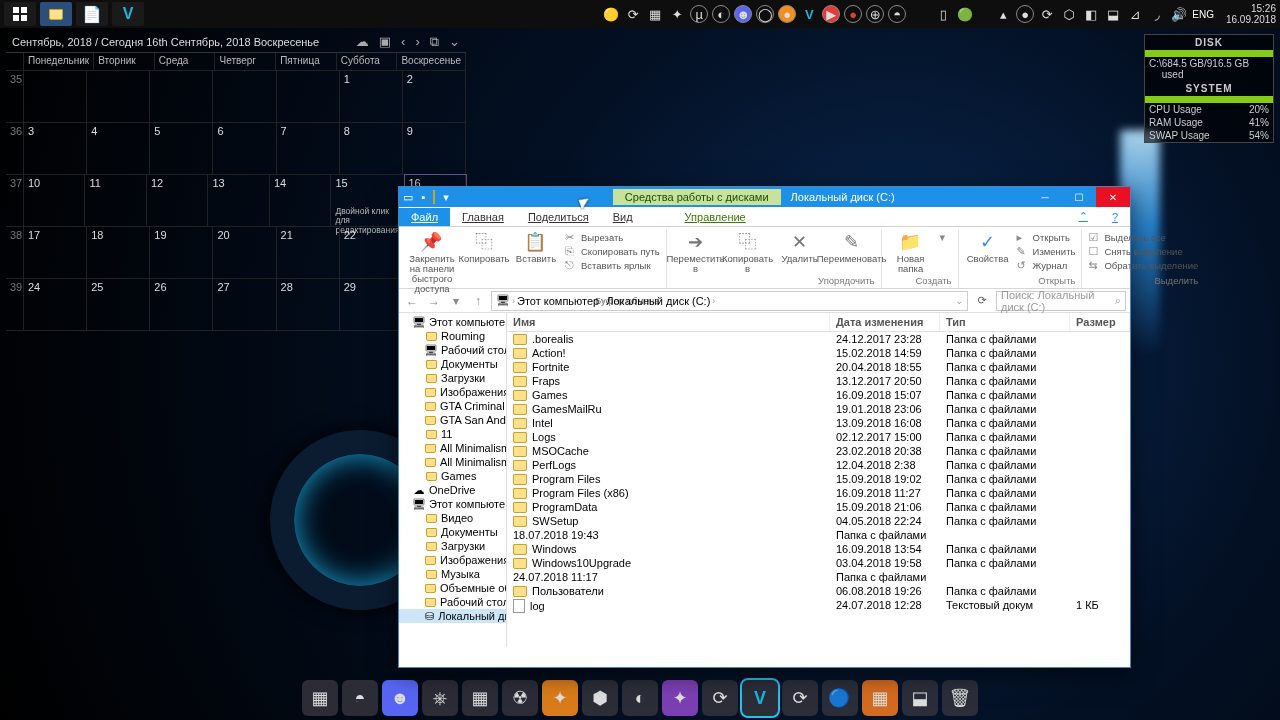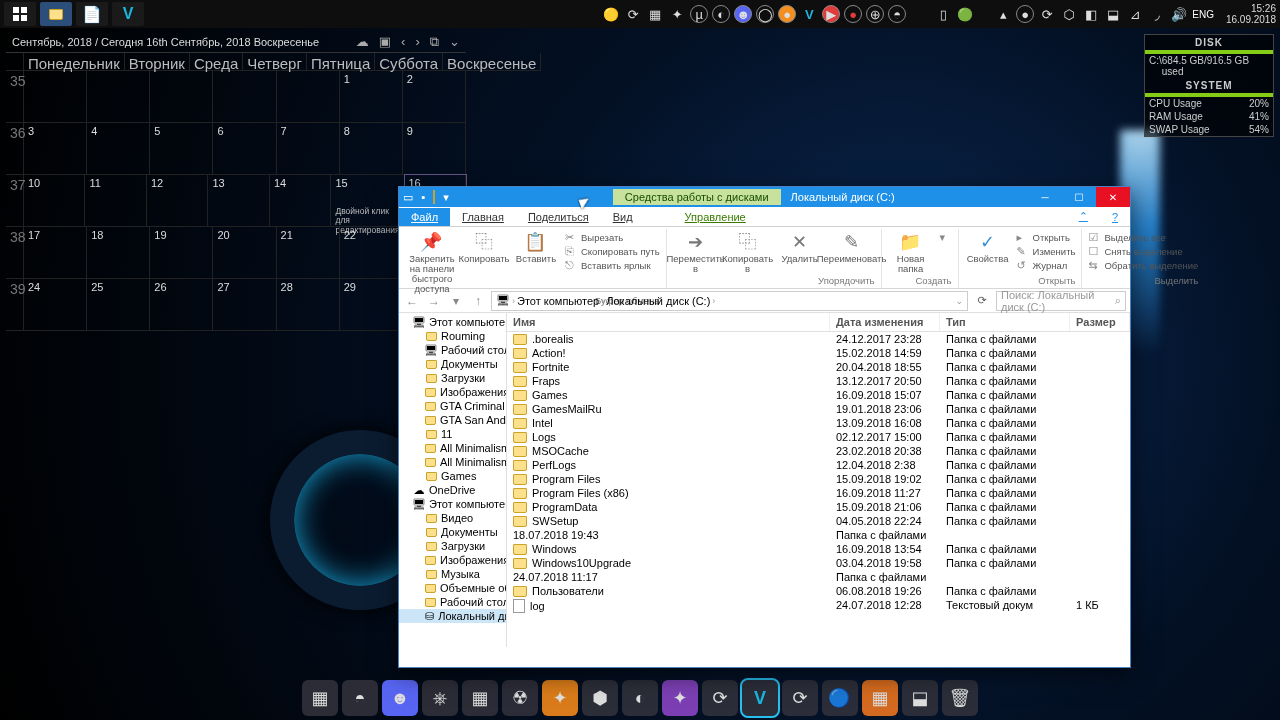--- a/index.html
+++ b/index.html
@@ -19,28 +19,28 @@
   .tb-btn.active { background: #2b4e7a; }
 
   
   .cal-widget { position: absolute; left: 6px; top: 32px; width: 460px; color: #ddd; font-size: 11px; z-index: 2; }
   .cal-head { display: flex; align-items: center; justify-content: space-between; padding: 2px 6px; }
   .cal-title { font-size: 11px; }
   .cal-icons { display: flex; gap: 10px; color: #aaa; font-size: 13px; }
   .cal-grid { border-top: 1px solid #333; }
   .cal-row { display: grid; grid-template-columns: 18px repeat(7, 1fr); }
   .cal-row > div { border-right: 1px solid #222; border-bottom: 1px solid #222; height: 52px; padding: 2px 4px; font-size: 11px; position: relative; }
-  .cal-row.head > div { height: 18px; padding: 2px 4px; font-size: 15px; color: #bbb; }
-  .cal-row > div.wk { width: 18px; color: #777; font-size: 14px; }
+  .cal-row.head > div { height: 18px; padding: 2px 4px; font-size: 10px; color: #bbb; }
+  .cal-row > div.wk { width: 18px; color: #777; font-size: 11px; }
   .cal-cell.today { outline: 1px solid #658; z-index: 1; }
   .cal-cell .tip { font-size: 8.5px; color: #bbb; line-height: 1.1; margin-top: 18px; }
 
   
   .sys-widget { position: absolute; right: 6px; top: 34px; width: 130px; background: rgba(0,0,0,.6); border: 1px solid #444; font-size: 10px; color: #ccc; z-index: 2; }
-  .sys-widget .sect { padding: 2px 4px; border-bottom: 4px solid #84cc16; }
+  .sys-widget .sect { padding: 2px 4px; border-bottom: 7px solid #84cc16; }
   .sys-widget .title { text-align: center; font-weight: 600; letter-spacing: 1px; }
   .sys-row { display: flex; justify-content: space-between; padding: 1px 4px; }
 
   
   .explorer { position: absolute; left: 398px; top: 186px; width: 733px; height: 482px; background: #fff; color: #000; font-size: 11px; border: 1px solid #4a83c3; box-shadow: 0 6px 22px rgba(0,0,0,.6); z-index: 10; }
   .exp-titlebar { height: 20px; background: #1e90e8; display: flex; align-items: center; color: #fff; }
   .exp-titlebar .q { padding: 0 4px; font-size: 11px; }
   .dtool { background: #c6e29d; color: #1a4e00; padding: 2px 12px; font-size: 11px; margin-left: 160px; }
   .exp-titlebar .wtitle { padding: 0 10px; font-size: 11px; }
   .winbtns { margin-left: auto; display: flex; }

